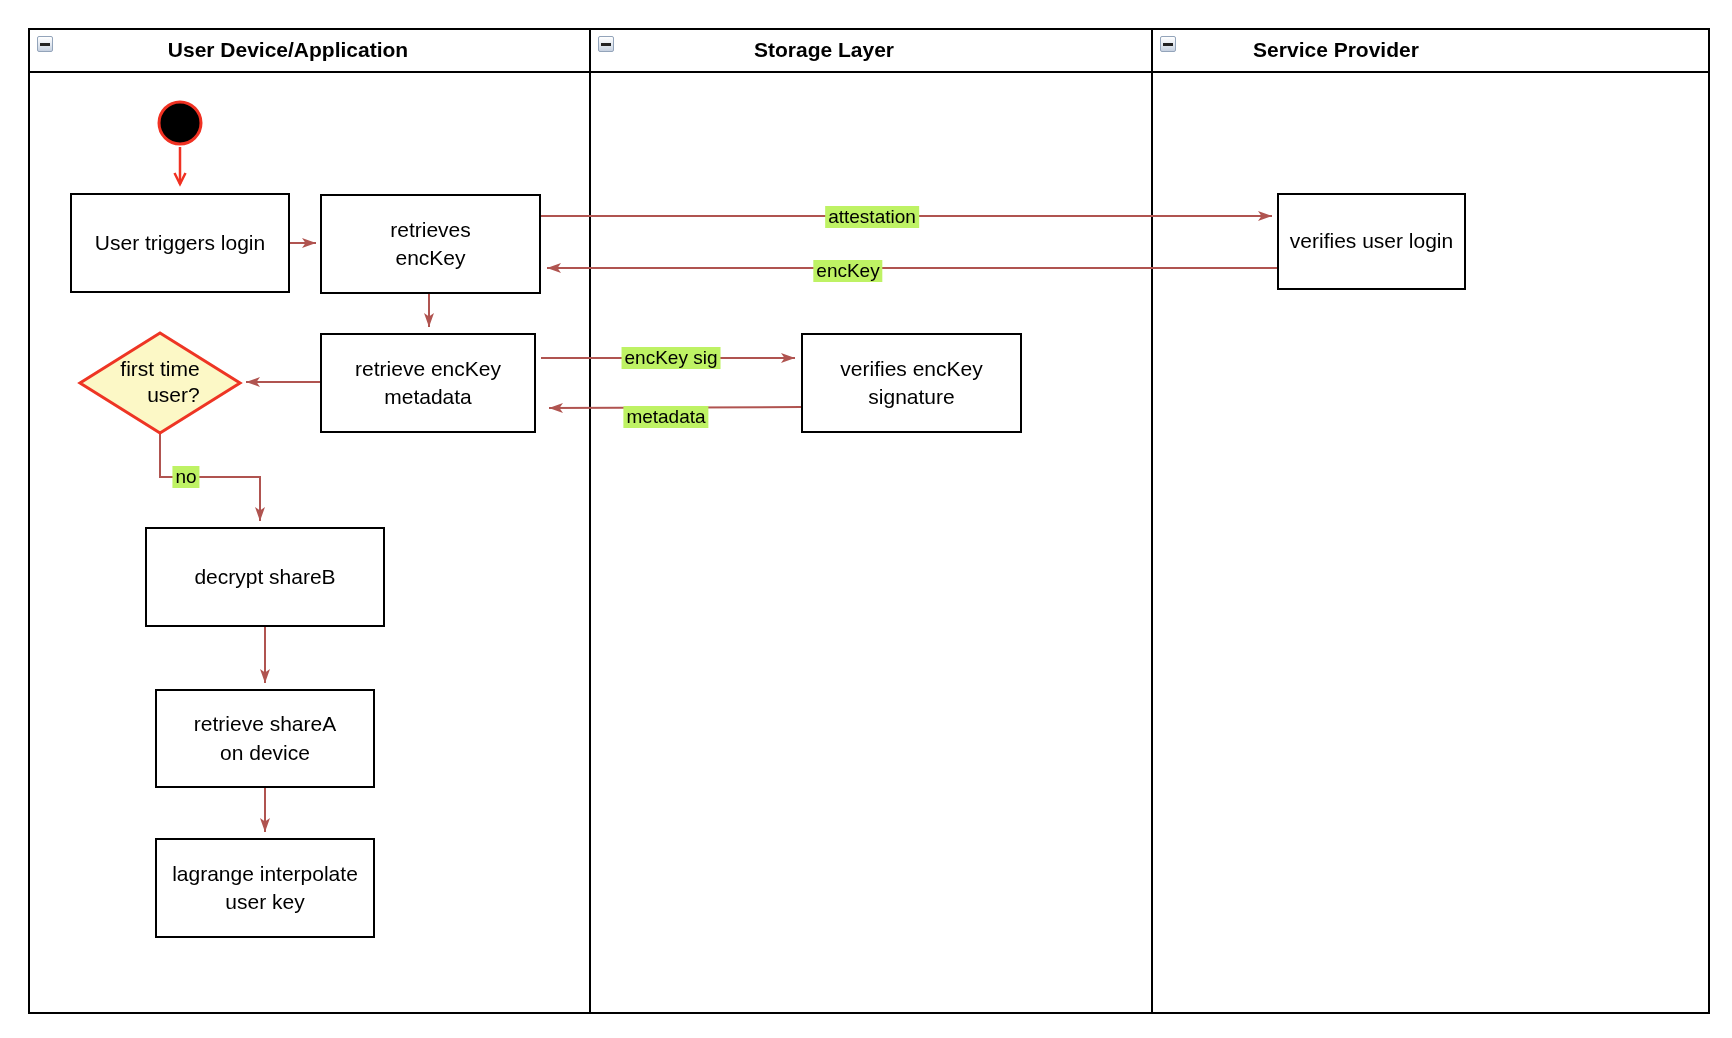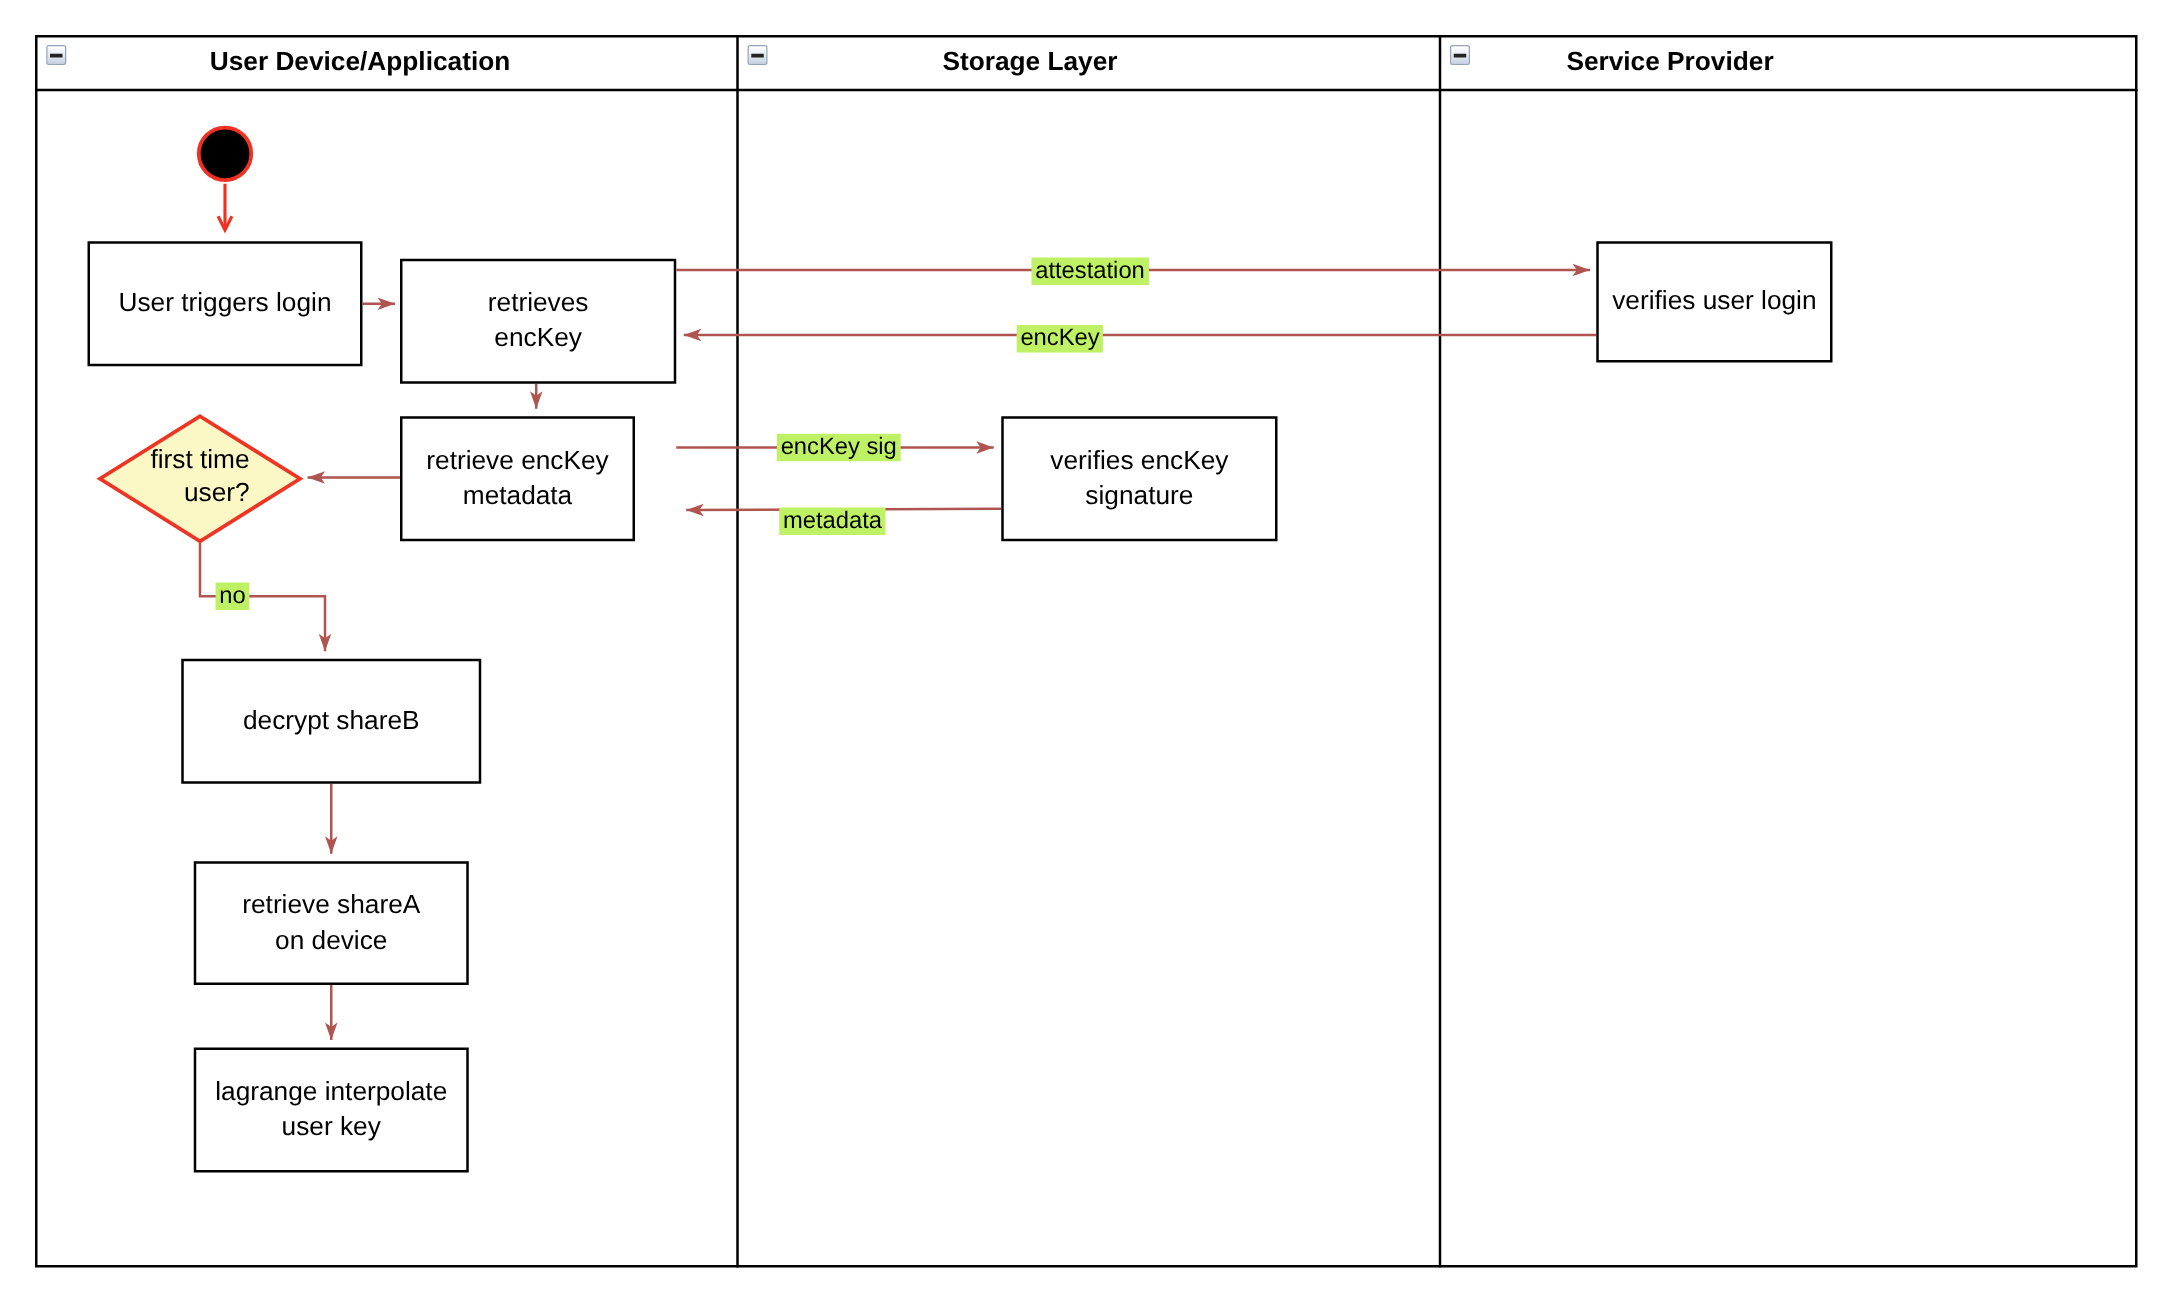--- a/index.html
+++ b/index.html
@@ -100,28 +100,28 @@
     <polyline class="edge" points="160,433 160,477 260,477 260,521" marker-end="url(#classicArrow)"></polyline>
     <line class="edge" x1="265" y1="627" x2="265" y2="683" marker-end="url(#classicArrow)"></line>
     <line class="edge" x1="265" y1="788" x2="265" y2="832" marker-end="url(#classicArrow)"></line>
 
     <polygon class="diamond-shape" points="160,333 240,383 160,433 80,383"></polygon>
   </svg>
 
   <div class="box" style="left:70px;top:193px;width:220px;height:100px">
     <span>User triggers login</span>
   </div>
-  <div class="box" style="left:320px;top:207px;width:221px;height:100px">
+  <div class="box" style="left:320px;top:194px;width:221px;height:100px">
     <span>retrieves
 encKey</span>
   </div>
   <div class="box" style="left:1277px;top:193px;width:189px;height:97px">
     <span>verifies user login</span>
   </div>
-  <div class="box" style="left:320px;top:333px;width:188px;height:100px">
+  <div class="box" style="left:320px;top:333px;width:216px;height:100px">
     <span>retrieve encKey
 metadata</span>
   </div>
   <div class="box" style="left:145px;top:527px;width:240px;height:100px">
     <span>decrypt shareB</span>
   </div>
   <div class="box" style="left:801px;top:333px;width:221px;height:100px">
     <span>verifies encKey
 signature</span>
   </div>

